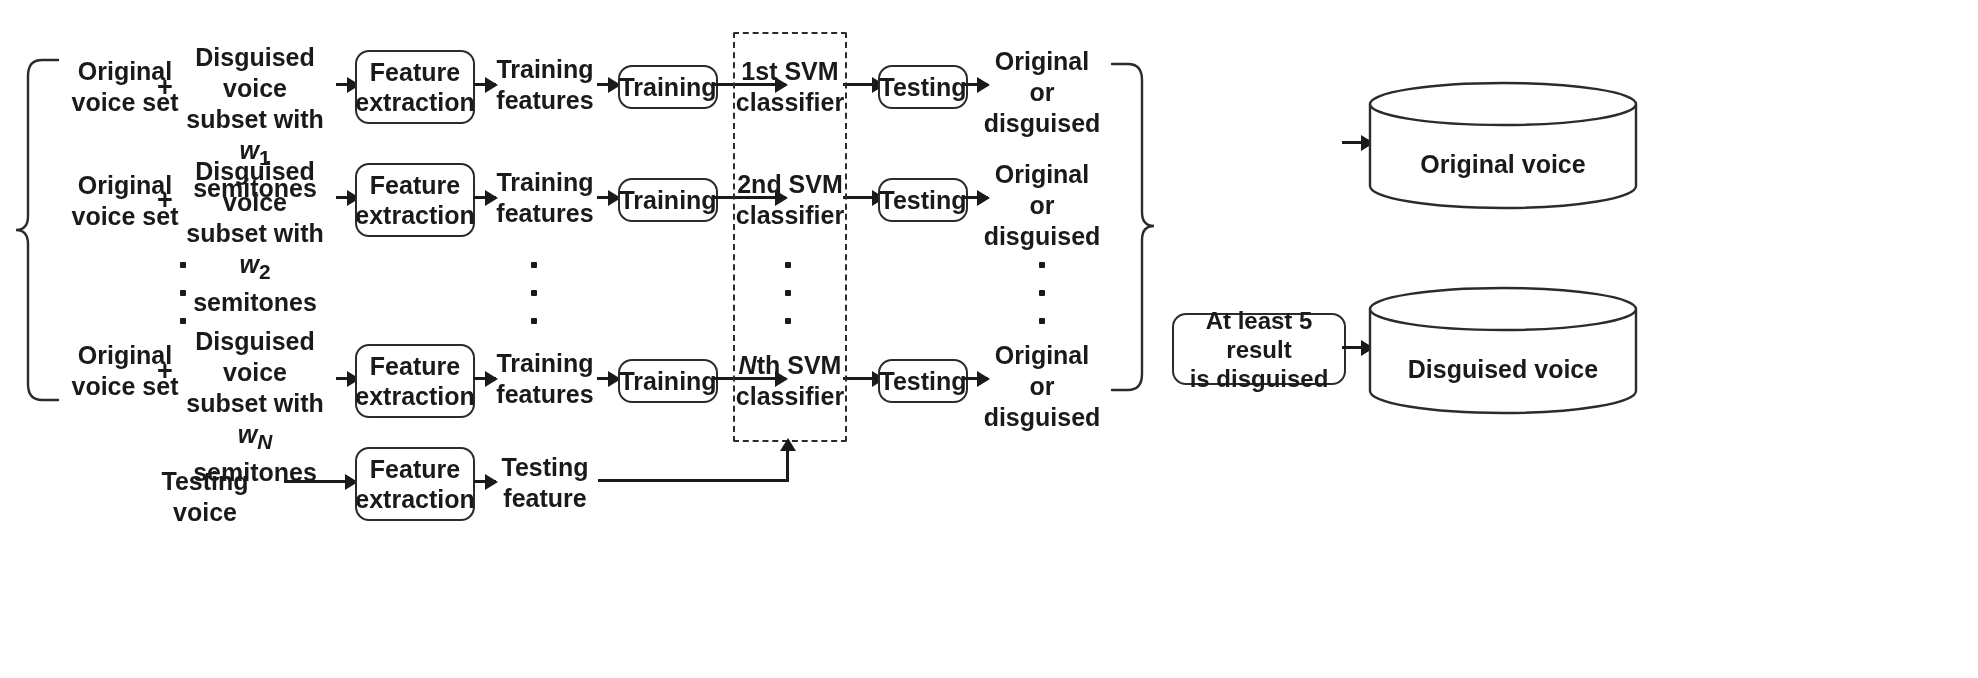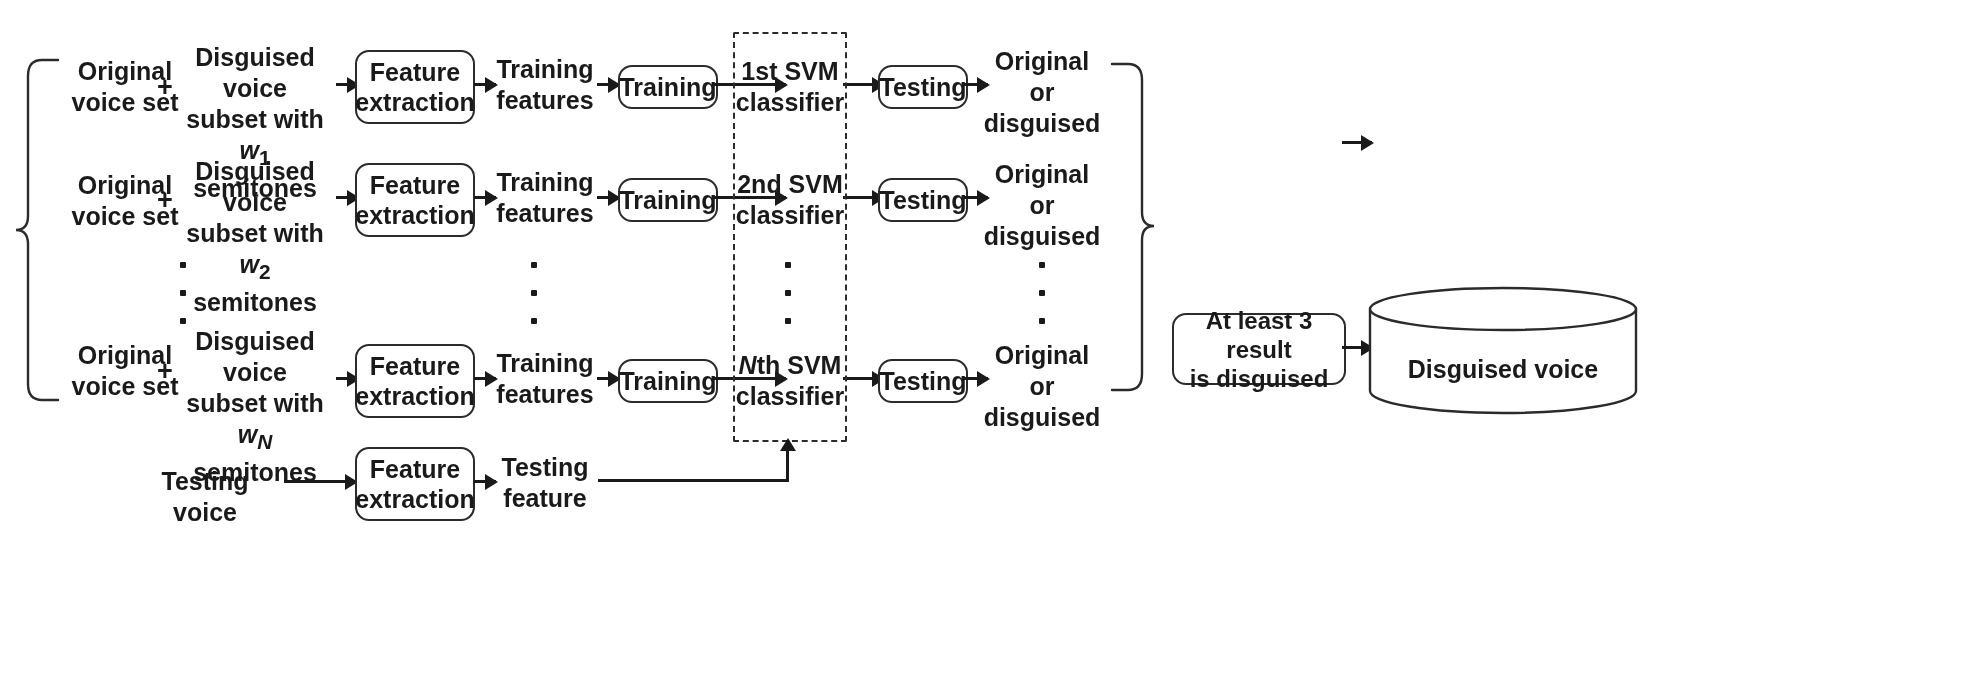--- a/index.html
+++ b/index.html
@@ -167,24 +167,31 @@
   <div class="dashed-region" style="left:733px;top:32px;width:110px;height:406px;"></div>
 
   <div class="brace" style="position:absolute;left:1110px;top:62px;">
     <svg width="46" height="330" viewBox="0 0 46 330">
       <path d="M2 2 L18 2 Q32 2 32 18 L32 150 Q32 164 44 164 Q32 164 32 178 L32 312 Q32 328 18 328 L2 328" fill="none" stroke="#2b2b2b" stroke-width="2.4" stroke-linecap="round"></path>
     </svg>
   </div>
 
   <div class="arrow" style="left:1342px;top:141px;width:30px;"></div>
 
-  <div class="rbox" style="left:1172px;top:313px;width:170px;height:68px;font-size:24px;line-height:29px;">At least 3 result
+  <div class="rbox" style="left:1172px;top:313px;width:170px;height:68px;font-size:24px;line-height:29px;">At least 5 result
 is disguised</div>
   <div class="arrow" style="left:1342px;top:346px;width:30px;"></div>
 
+  <div class="cyl" style="left:1368px;top:82px;width:270px;height:126px;">
+    <svg width="270" height="126" viewBox="0 0 270 126">
+      <path d="M2 22 L2 104 A133 22 0 0 0 268 104 L268 22" fill="#fff" stroke="#2b2b2b" stroke-width="2.4"></path>
+      <ellipse cx="135" cy="22" rx="133" ry="21" fill="#fff" stroke="#2b2b2b" stroke-width="2.4"></ellipse>
+    </svg>
+    <div class="cyl-label" style="top:68px;">Original voice</div>
+  </div>
 
   <div class="cyl" style="left:1368px;top:287px;width:270px;height:126px;">
     <svg width="270" height="126" viewBox="0 0 270 126">
       <path d="M2 22 L2 104 A133 22 0 0 0 268 104 L268 22" fill="#fff" stroke="#2b2b2b" stroke-width="2.4"></path>
       <ellipse cx="135" cy="22" rx="133" ry="21" fill="#fff" stroke="#2b2b2b" stroke-width="2.4"></ellipse>
     </svg>
     <div class="cyl-label" style="top:68px;">Disguised voice</div>
   </div>
 
   <div class="lbl" style="left:130px;top:466px;width:150px;">Testing voice</div>

